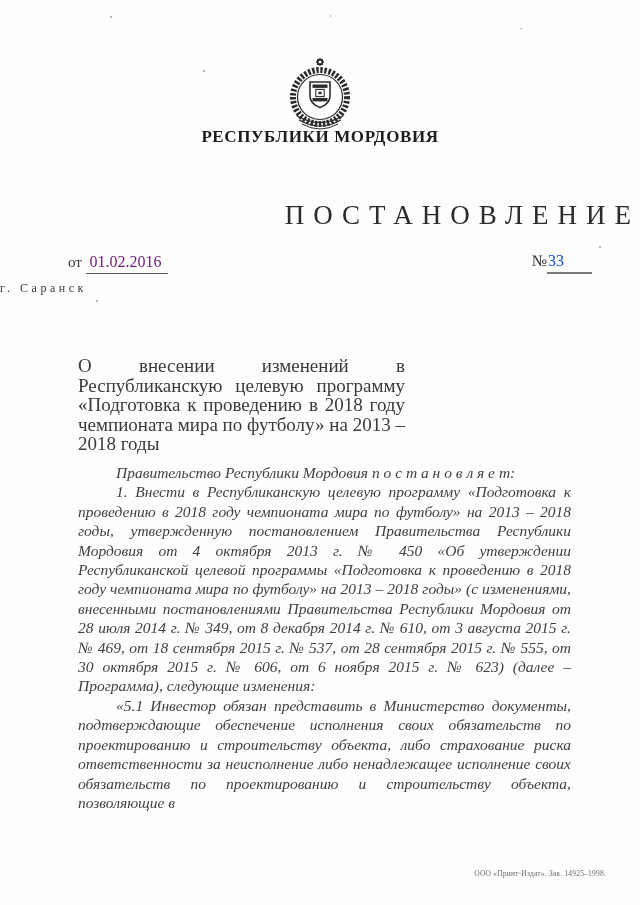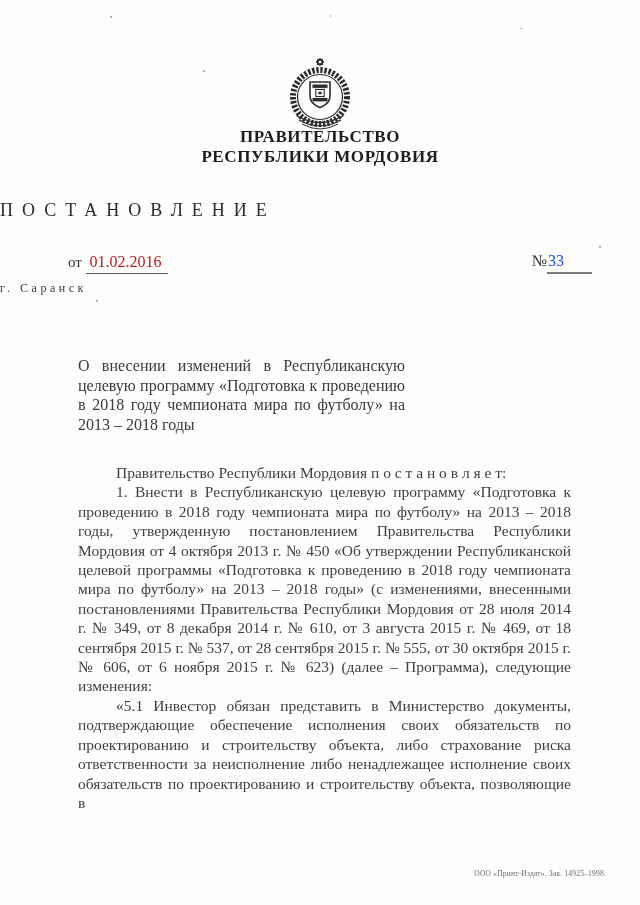--- a/index.html
+++ b/index.html
@@ -38,22 +38,22 @@
     line-height: 20px;
     letter-spacing: 0.6px;
     color: #1d1d1d;
   }
   
   .doc-type {
     position: absolute;
     top: 200px;
     left: 0;
     width: 100%;
-    text-align: left;
-    font-size: 18px;
+    text-align: right;
+    font-size: 27px;
     letter-spacing: 9px;
     color: #2b2b2b;
   }
   
   .date-row {
     position: absolute;
     top: 252px;
     left: 68px;
     right: 48px;
     display: flex;
@@ -61,21 +61,21 @@
     align-items: flex-end;
     font-size: 15px;
     color: #333;
   }
   .date-group, .number-group { white-space: nowrap; }
   .underlined-date {
     display: inline-block;
     font-size: 16px;
     padding: 0 6px 2px 4px;
     border-bottom: 1.6px solid #5a5a5a;
-    color: #b91c1c;
+    color: #701a75;
   }
   .underlined-number {
     display: inline-block;
     font-size: 16px;
     padding: 0 28px 2px 1px;
     border-bottom: 2px solid #7a7a7a;
     color: #1d4ed8;
   }
   .number-sign { font-size: 16px; color: #2f2f2f; }
   
@@ -88,39 +88,40 @@
     font-size: 12px;
     letter-spacing: 3.5px;
     color: #3a3a3a;
   }
   
   .subject {
     position: absolute;
     top: 356px;
     left: 78px;
     width: 327px;
-    font-size: 16px;
+    font-size: 19px;
     line-height: 19.5px;
     text-align: justify;
     color: #3a3a3a;
   }
   
   .body-text {
     position: absolute;
     top: 463px;
     left: 78px;
     width: 493px;
     font-size: 15.5px;
     line-height: 19.4px;
     text-align: justify;
     color: #3f3f3f;
   }
   .body-text p {
     margin: 0;
     text-indent: 38px;
+    font-style: italic;
   }
   
   .print-note {
     position: absolute;
     right: 34px;
     top: 869px;
     font-size: 7.5px;
     letter-spacing: 0.2px;
     color: #6a6a6a;
     font-family: "Liberation Serif", serif;
@@ -161,21 +162,20 @@
       <rect x="33.8" y="34.4" width="8.4" height="7.2" fill="none" stroke="#2c2c2c" stroke-width="1.1"></rect>
       <rect x="36.4" y="36.8" width="3.2" height="2.4" fill="#2c2c2c"></rect>
 
       <path d="M15 61 Q38 74 61 61" fill="none" stroke="#2c2c2c" stroke-width="1.4"></path>
       <path d="M17 65 Q38 77 59 65" fill="none" stroke="#2c2c2c" stroke-width="1.2"></path>
       <path d="M20 69 Q38 79 56 69" fill="none" stroke="#2c2c2c" stroke-width="1"></path>
     </svg>
   </div>
 
   <div class="authority">
-    <div>ПРАВИТЕЛЬСТВО</div>
     <div>РЕСПУБЛИКИ МОРДОВИЯ</div>
   </div>
 
   <div class="doc-type">ПОСТАНОВЛЕНИЕ</div>
 
   <div class="date-row">
     <span class="date-group">
       <span>от</span>
       <span class="underlined-date">01.02.2016</span>
     </span>

